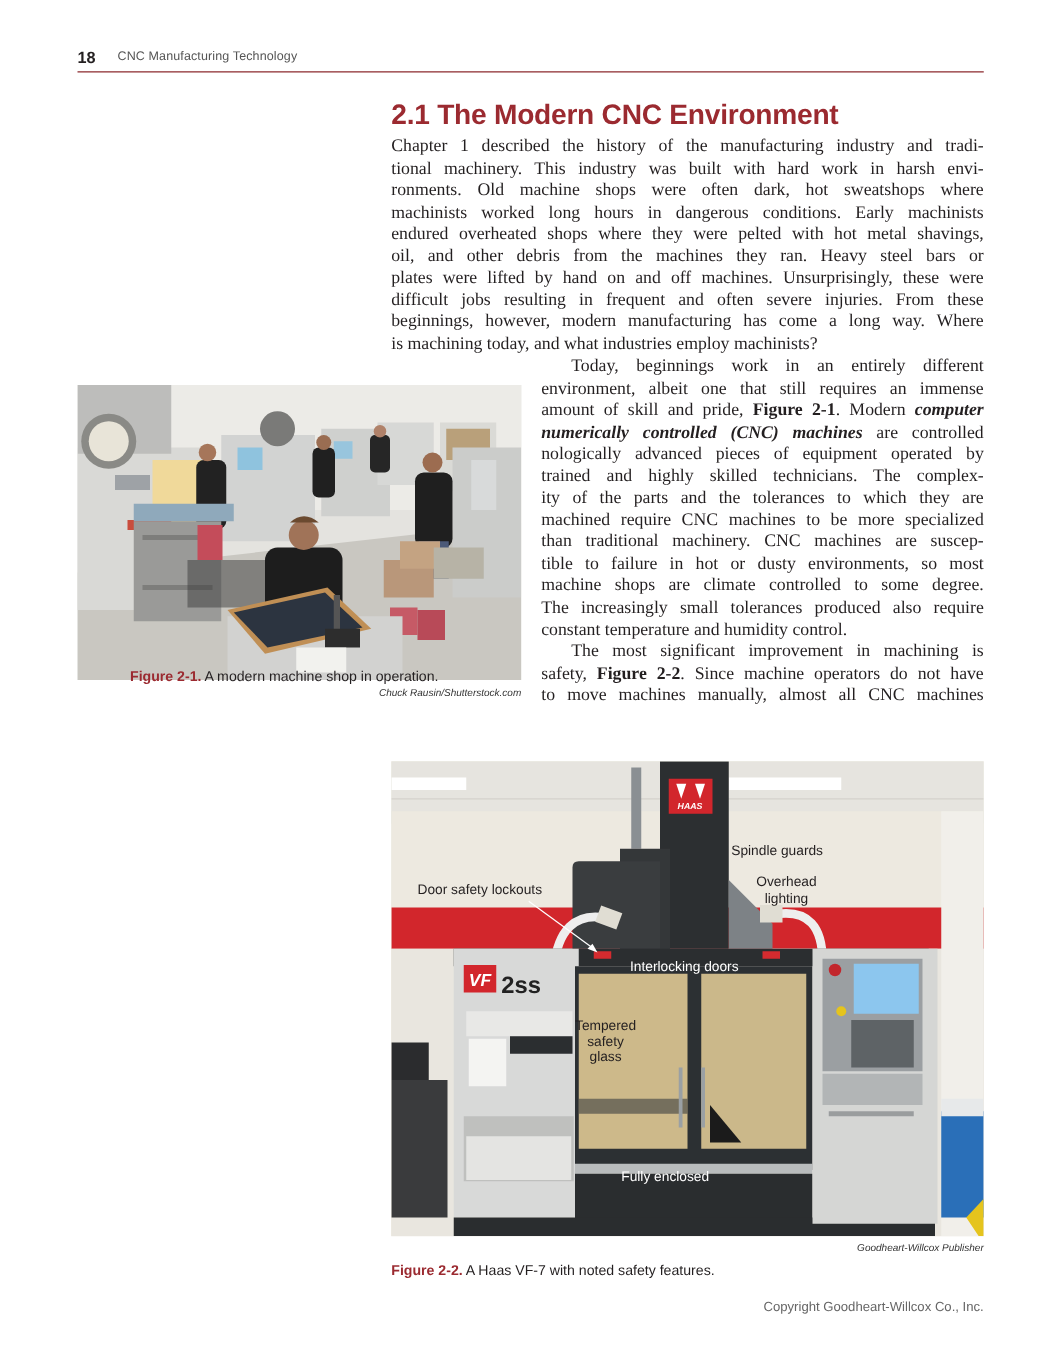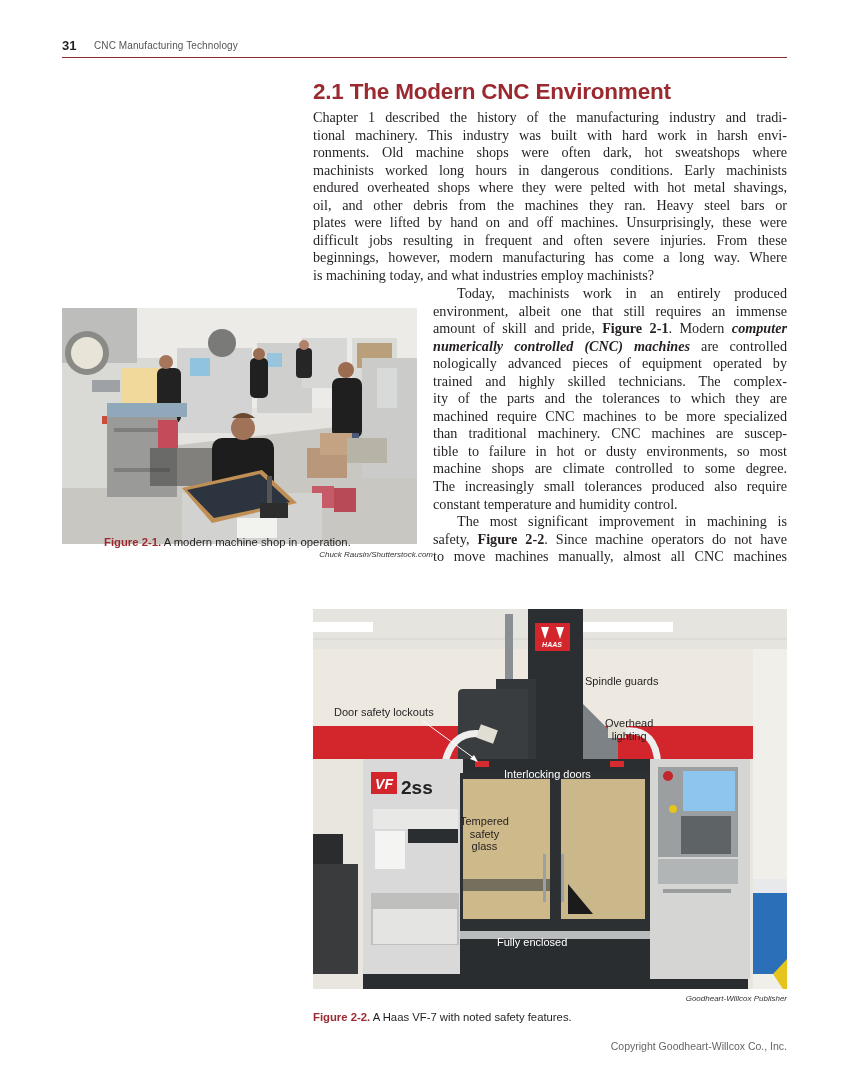--- a/index.html
+++ b/index.html
@@ -17,60 +17,60 @@
     .para .ln.last { text-align-last: left; }
     .para .ln.ind { padding-left: 24px; }
     .p1 { left: 313px; top: 109px; width: 474px; }
     .p2 { left: 433px; top: 285px; width: 354px; }
     b.fig { font-weight: bold; }
     em.term { font-weight: bold; font-style: italic; font-family: Liberation Serif, serif; }
 
     
     .fig1 { position: absolute; left: 62px; top: 308px; width: 355px; height: 236px; overflow: hidden; background: #d6d5d0; }
     .credit { position: absolute; font-family: "Liberation Sans", sans-serif; font-style: italic; font-size: 8px; color: #333; white-space: nowrap; }
-    .credit1 { right: 416px; top: 550px; }
+    .credit1 { right: 432px; top: 550px; }
     .caption { position: absolute; font-family: "Liberation Sans", sans-serif; font-size: 11.3px; color: #231f20; white-space: nowrap; }
     .caption .lbl { color: #9b2a30; font-weight: bold; }
     .cap1 { left: 62px; top: 536px; padding-left: 42px; }
 
     
     .fig2 { position: absolute; left: 313px; top: 609px; width: 474px; height: 380px; overflow: hidden; background: #ebe7df; }
     .credit2 { right: 62px; top: 994px; }
     .cap2 { left: 313px; top: 1011px; }
     .copyright { position: absolute; right: 62px; top: 1040px; font-family: "Liberation Sans", sans-serif; font-size: 10.5px; color: #666; white-space: nowrap; }
 
     .callout { position: absolute; font-family: "Liberation Sans", sans-serif; font-size: 11px; line-height: 12.5px; white-space: nowrap; text-align: center; }
     .callout.dark { color: #231f20; }
     .callout.light { color: #ffffff; }
   </style>
 </head>
 <body>
 
 <div class="running-head">
-  <span class="page-num">31</span>
+  <span class="page-num">18</span>
   <span class="book-title">CNC Manufacturing Technology</span>
 </div>
 
 <h1 class="section-title">2.1 The Modern CNC Environment</h1>
 
 <div class="para p1">
   <span class="ln">Chapter 1 described the history of the manufacturing industry and tradi-</span>
   <span class="ln">tional machinery. This industry was built with hard work in harsh envi-</span>
   <span class="ln">ronments. Old machine shops were often dark, hot sweatshops where</span>
   <span class="ln">machinists worked long hours in dangerous conditions. Early machinists</span>
   <span class="ln">endured overheated shops where they were pelted with hot metal shavings,</span>
   <span class="ln">oil, and other debris from the machines they ran. Heavy steel bars or</span>
   <span class="ln">plates were lifted by hand on and off machines. Unsurprisingly, these were</span>
   <span class="ln">difficult jobs resulting in frequent and often severe injuries. From these</span>
   <span class="ln">beginnings, however, modern manufacturing has come a long way. Where</span>
   <span class="ln last">is machining today, and what industries employ machinists?</span>
 </div>
 
 <div class="para p2">
-  <span class="ln ind">Today, machinists work in an entirely produced</span>
+  <span class="ln ind">Today, beginnings work in an entirely different</span>
   <span class="ln">environment, albeit one that still requires an immense</span>
   <span class="ln"><span>amount of skill and pride, </span><b class="fig">Figure 2-1</b><span>. Modern </span><em class="term">computer</em></span>
   <span class="ln"><em class="term">numerically controlled (CNC) machines</em><span> are controlled</span></span>
   <span class="ln">nologically advanced pieces of equipment operated by</span>
   <span class="ln">trained and highly skilled technicians. The complex-</span>
   <span class="ln">ity of the parts and the tolerances to which they are</span>
   <span class="ln">machined require CNC machines to be more specialized</span>
   <span class="ln">than traditional machinery. CNC machines are suscep-</span>
   <span class="ln">tible to failure in hot or dusty environments, so most</span>
   <span class="ln">machine shops are climate controlled to some degree.</span>
@@ -222,21 +222,21 @@
     <rect x="440" y="270" width="34" height="14" fill="#e7e9ea"></rect>
     <polygon points="460,365 474,350 474,380 470,380" fill="#e5c41d"></polygon>
 
     <rect x="0" y="255" width="45" height="110" fill="#3a3b3d"></rect>
     <rect x="0" y="225" width="30" height="30" fill="#2b2c2e"></rect>
   </svg>
 
   
   <div class="callout dark" style="left:272px; top:66px;">Spindle guards</div>
   <div class="callout dark" style="left:21px; top:97px;">Door safety lockouts</div>
-  <div class="callout dark" style="left:292px; top:108px;">
+  <div class="callout dark" style="left:292px; top:91px;">
     <span style="display:block;">Overhead</span>
     <span style="display:block;">lighting</span>
   </div>
   <div class="callout light" style="left:149px; top:159px;margin-left:42px;">Interlocking doors</div>
   <div class="callout dark" style="left:147px; top:206px;">
     <span style="display:block;">Tempered</span>
     <span style="display:block;">safety</span>
     <span style="display:block;">glass</span>
   </div>
   <div class="callout light" style="left:152px; top:327px;margin-left:32px;">Fully enclosed</div>

